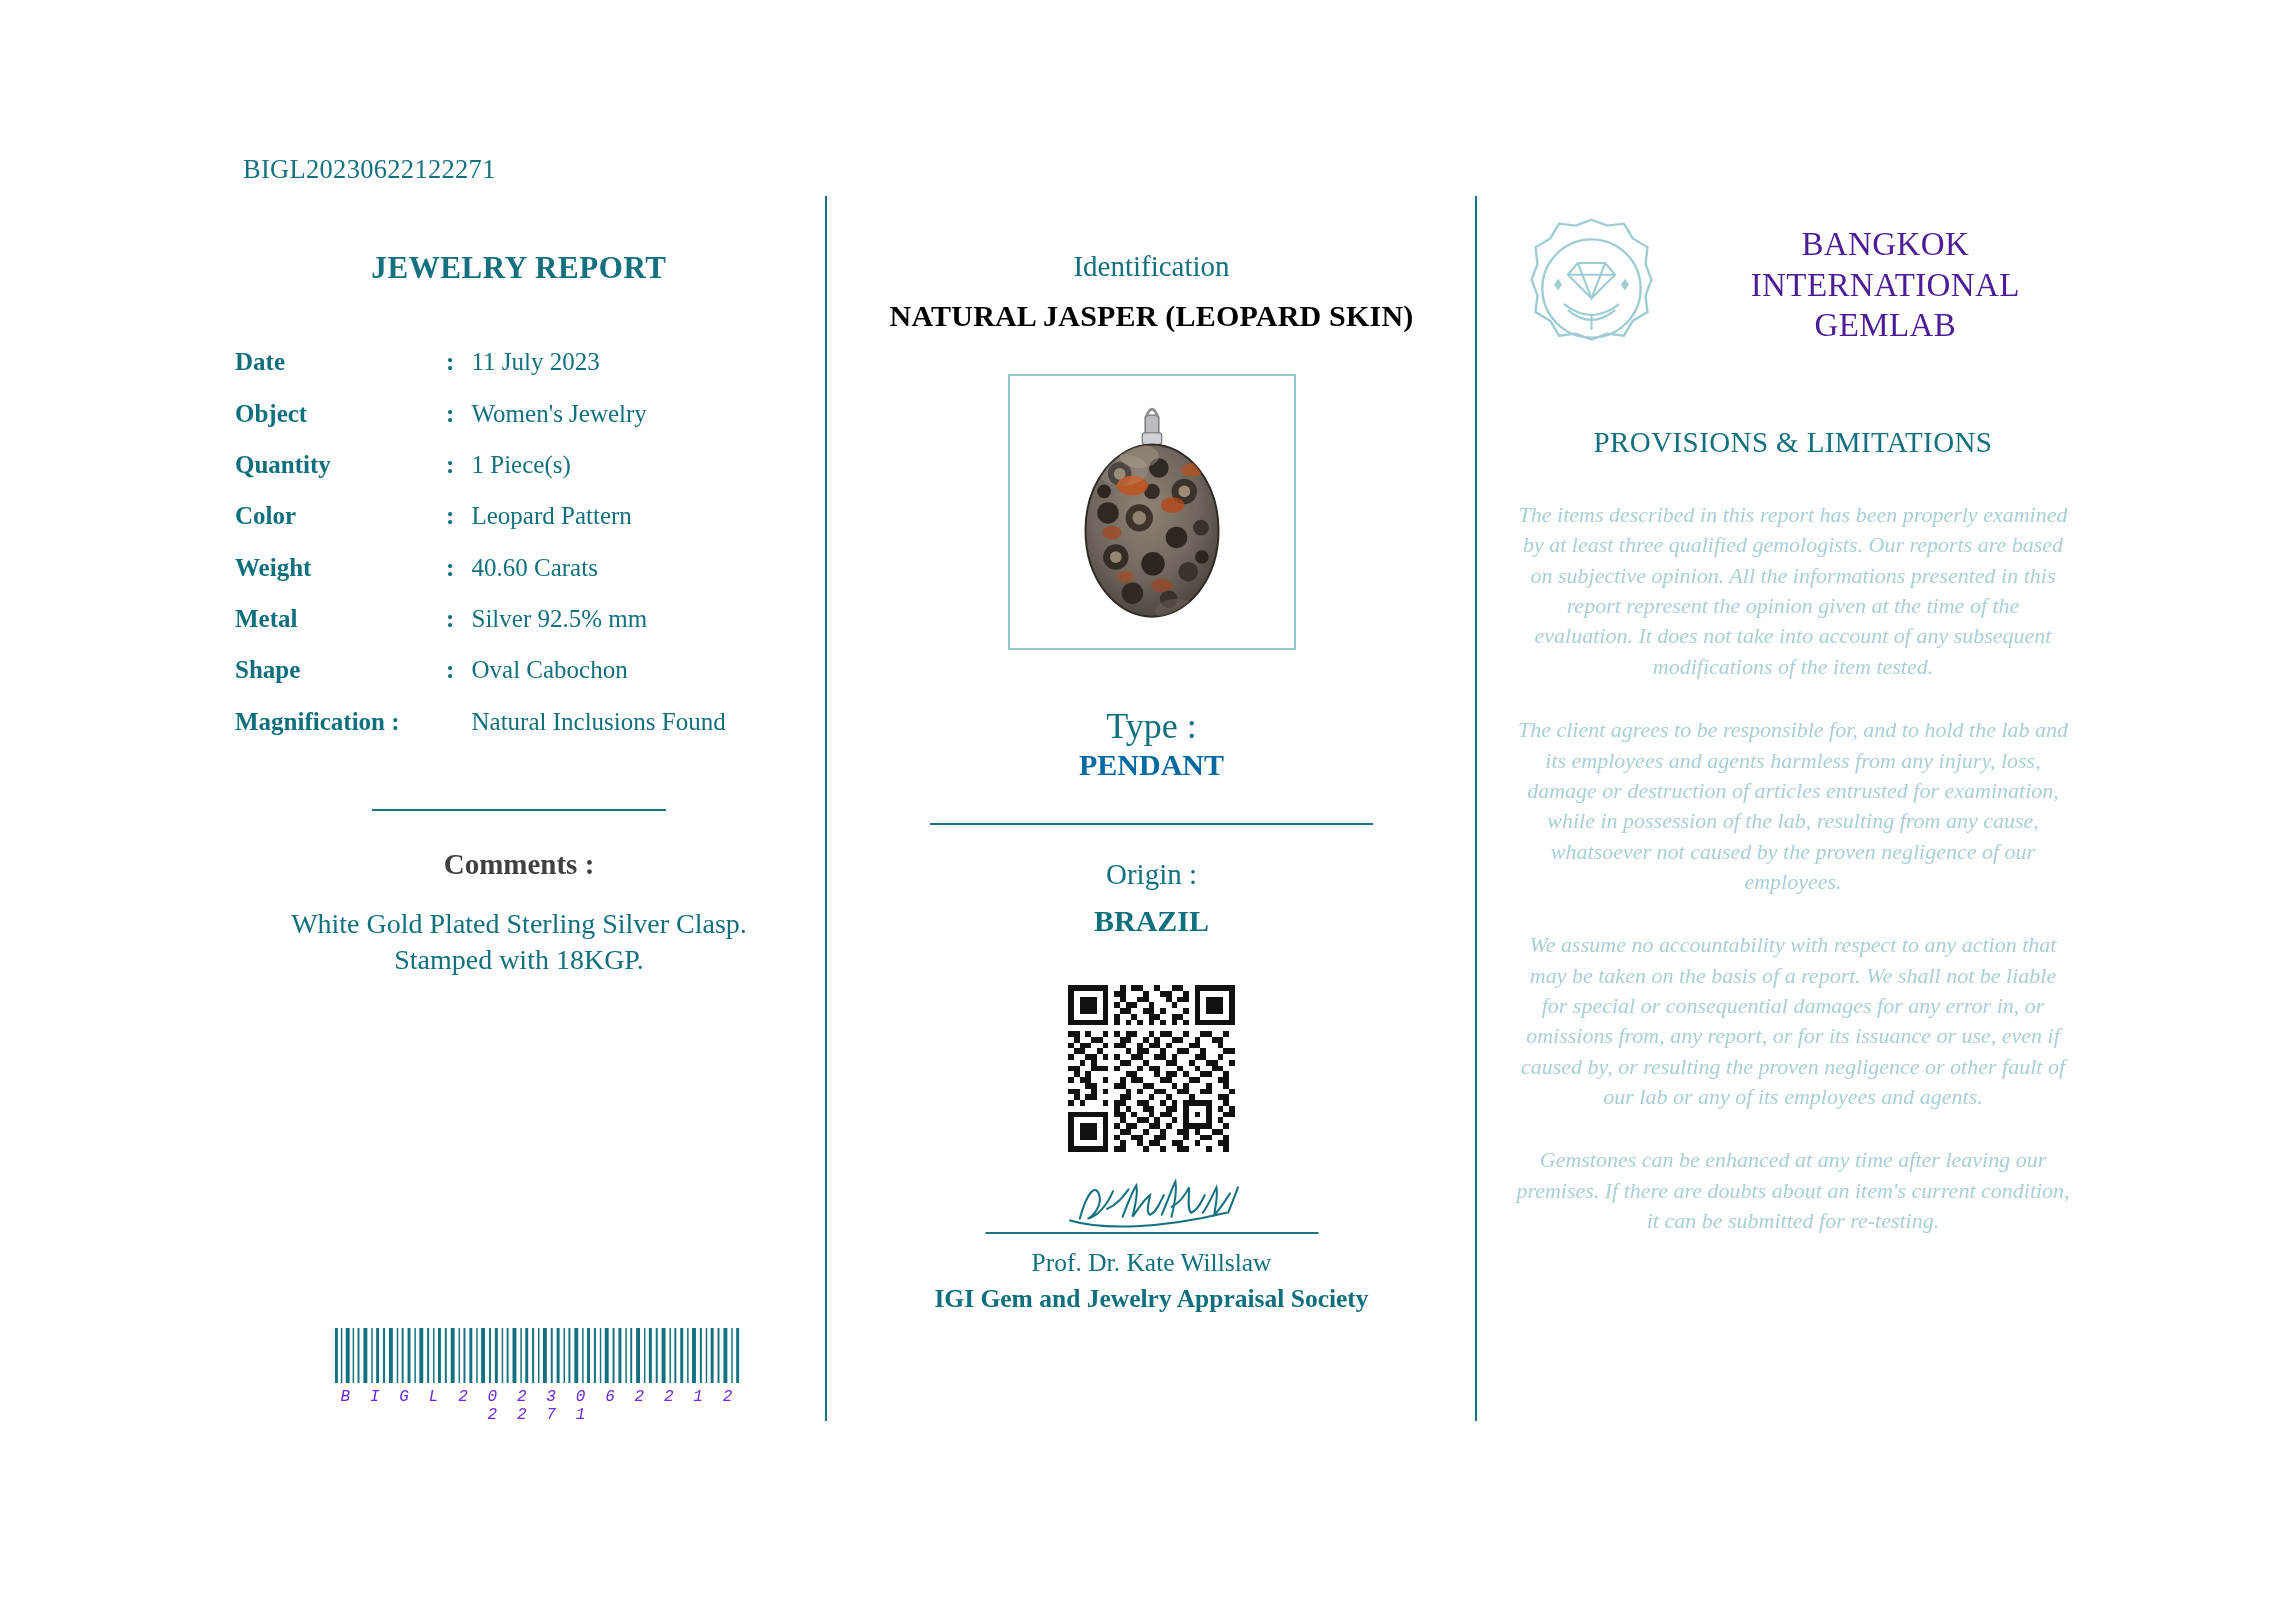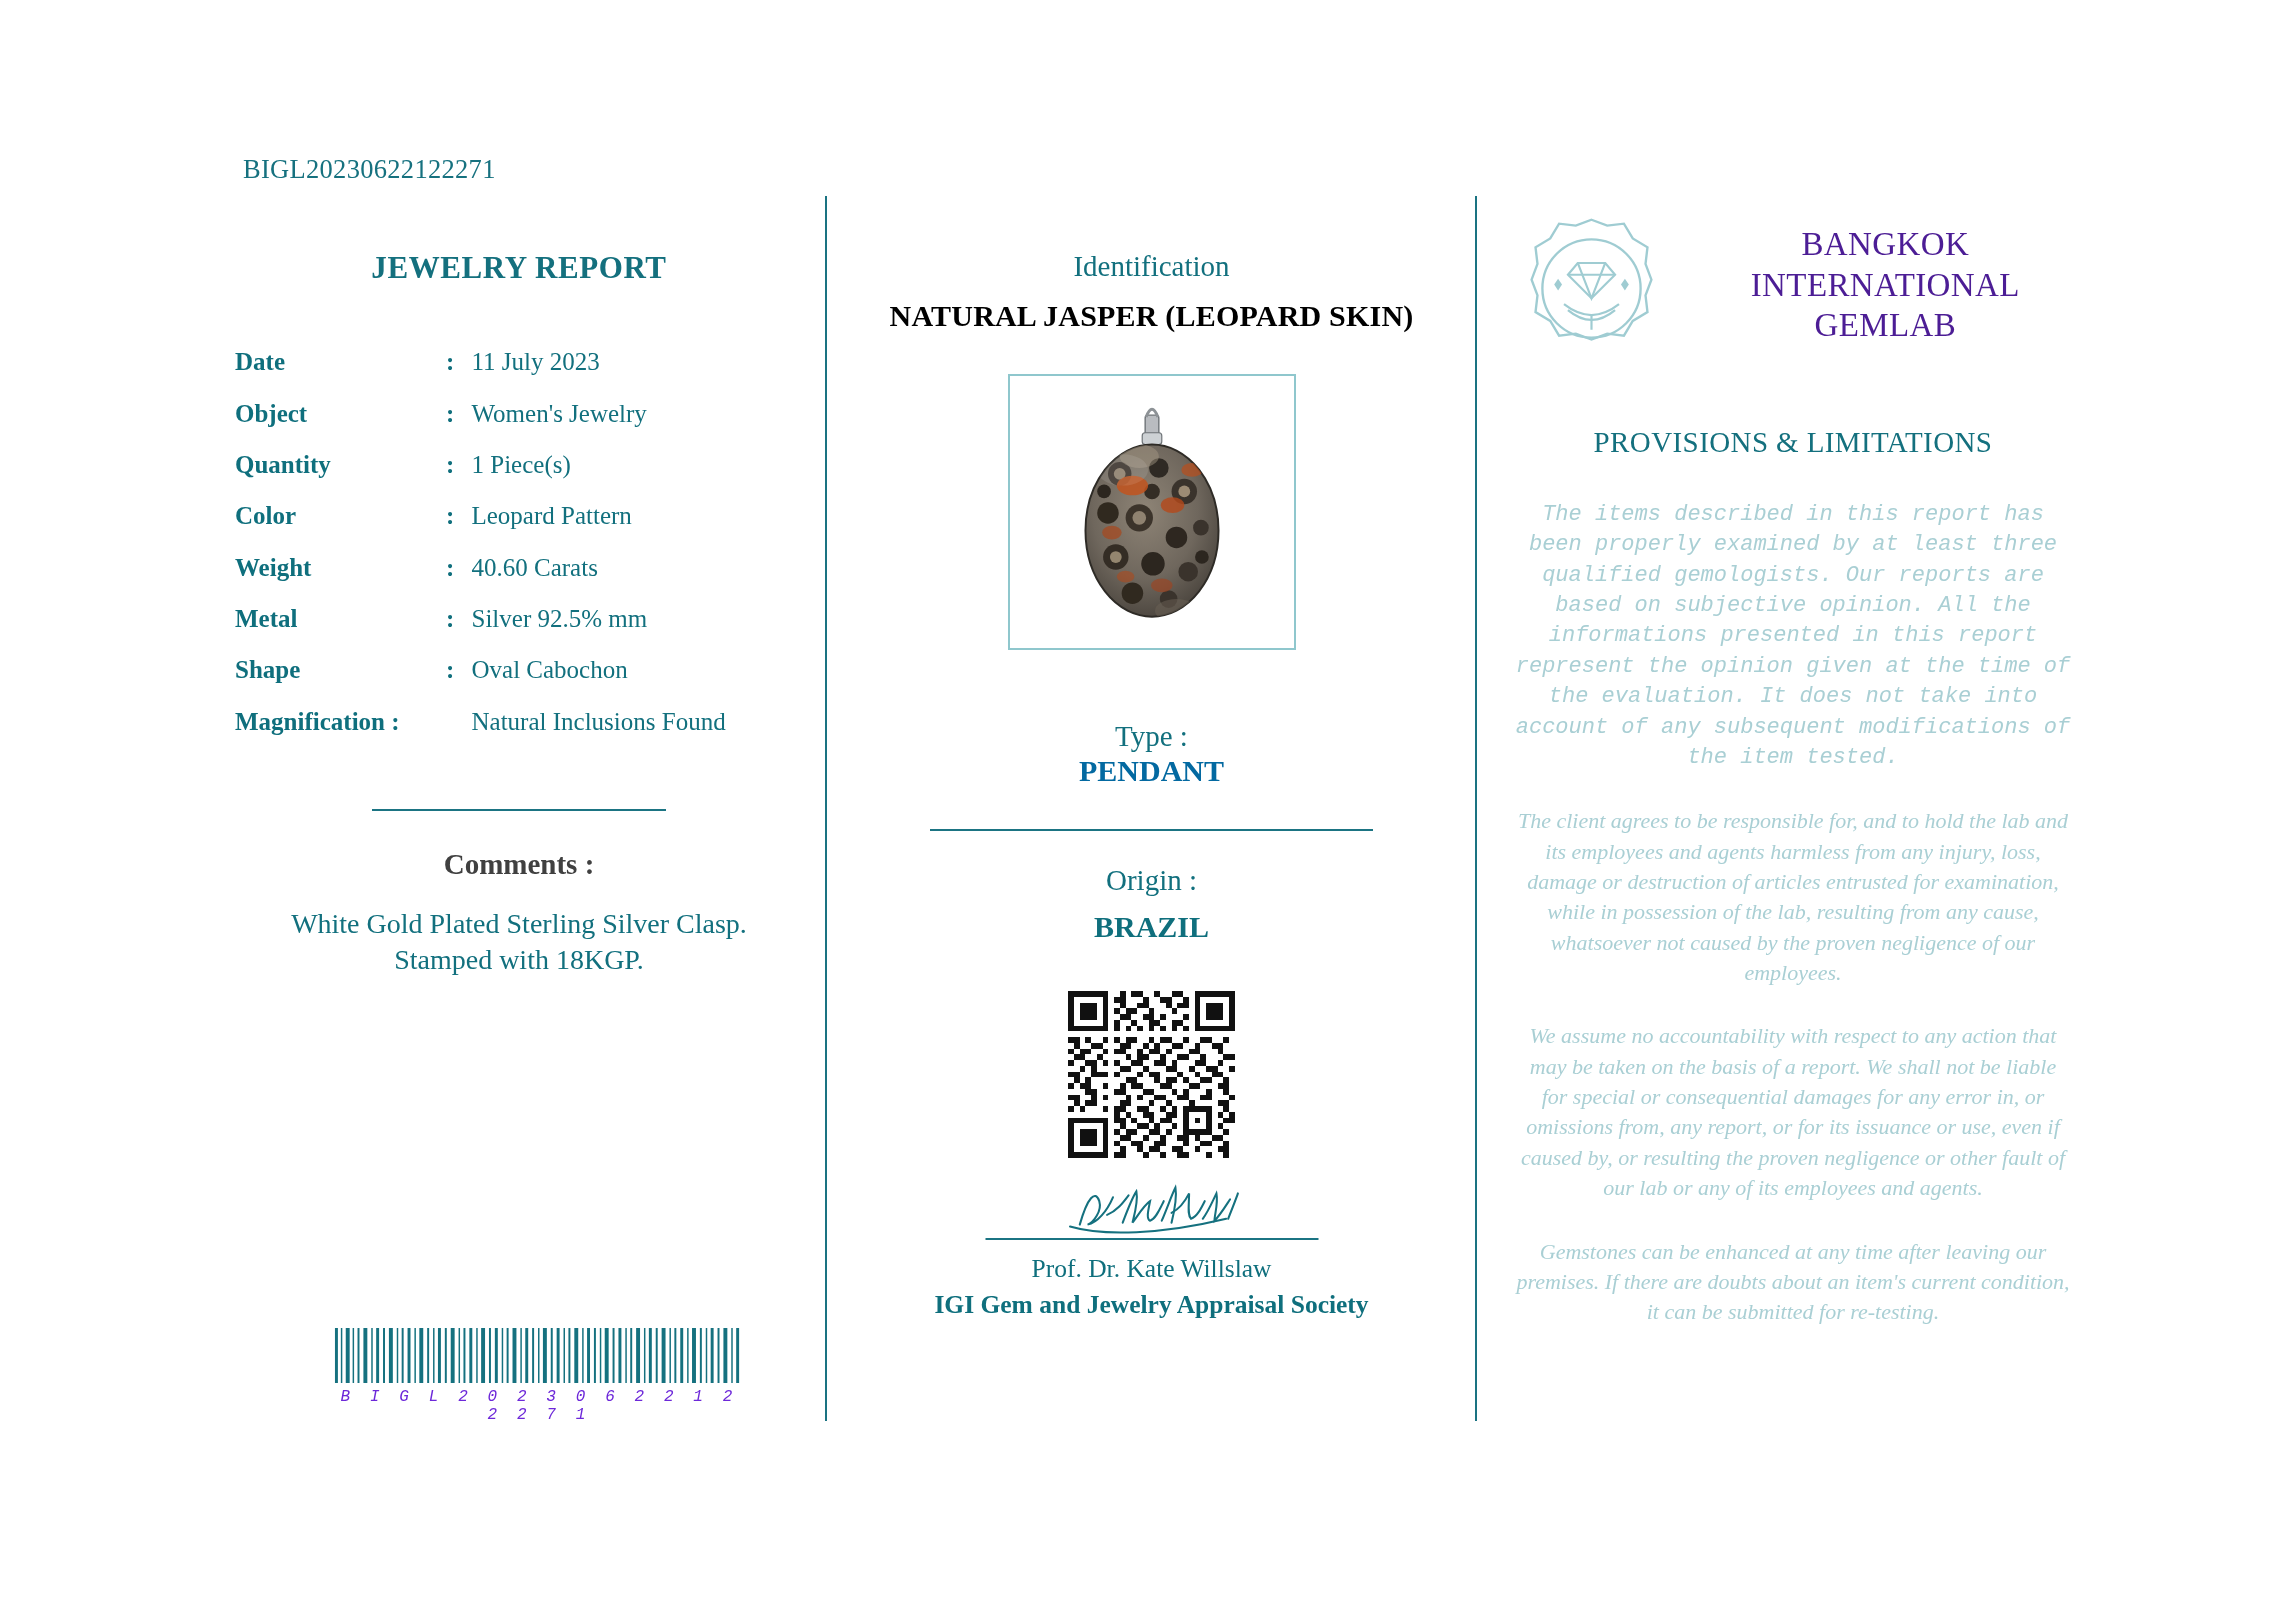--- a/index.html
+++ b/index.html
@@ -143,22 +143,22 @@
   }
   .gem-frame {
     width: 284px;
     height: 272px;
     border: 2.9px solid #8fc7cd;
     margin: 41px auto 0 auto;
     position: relative;
     background: #ffffff;
   }
   .type-label {
-    font-size: 29px;
-    margin-top: 70px;
+    font-size: 36px;
+    margin-top: 55px;
     color: #12707e;
   }
   .type-value {
     font-size: 30px;
     font-weight: bold;
     margin-top: 1px;
     color: #0369a1;
   }
   .hr-center {
     width: 443px;
@@ -245,21 +245,21 @@
   .prov-para {
     font-family: "Liberation Serif", serif;
     font-style: italic;
     text-align: center;
     font-size: 22px;
     line-height: 1.38;
     color: #a9cfd4;
     margin-top: 33px;
     padding: 0 5.9px;
   }
-  .prov-para.first { margin-top: 41px; font-family: Liberation Mono, monospace; }
+  .prov-para.first { margin-top: 41px; }
 </style>
 </head>
 <body>
 
 <div class="page">
 
   <div class="ref-number">BIGL20230622122271</div>
 
   <div class="vrule left"></div>
   <div class="vrule right"></div>

